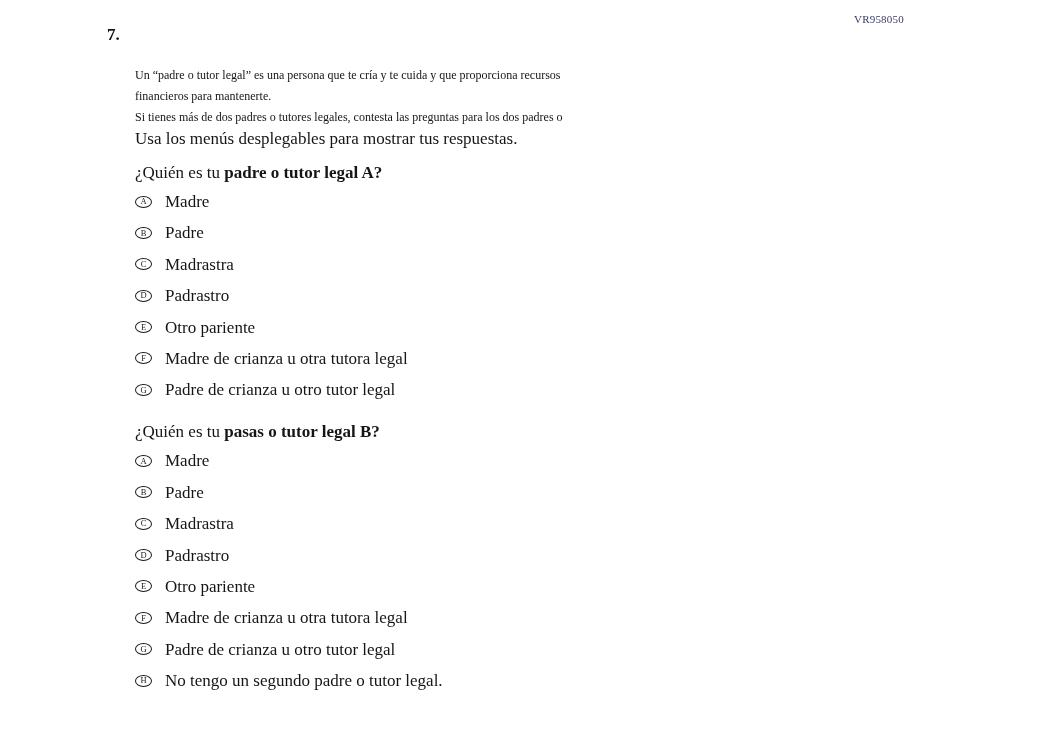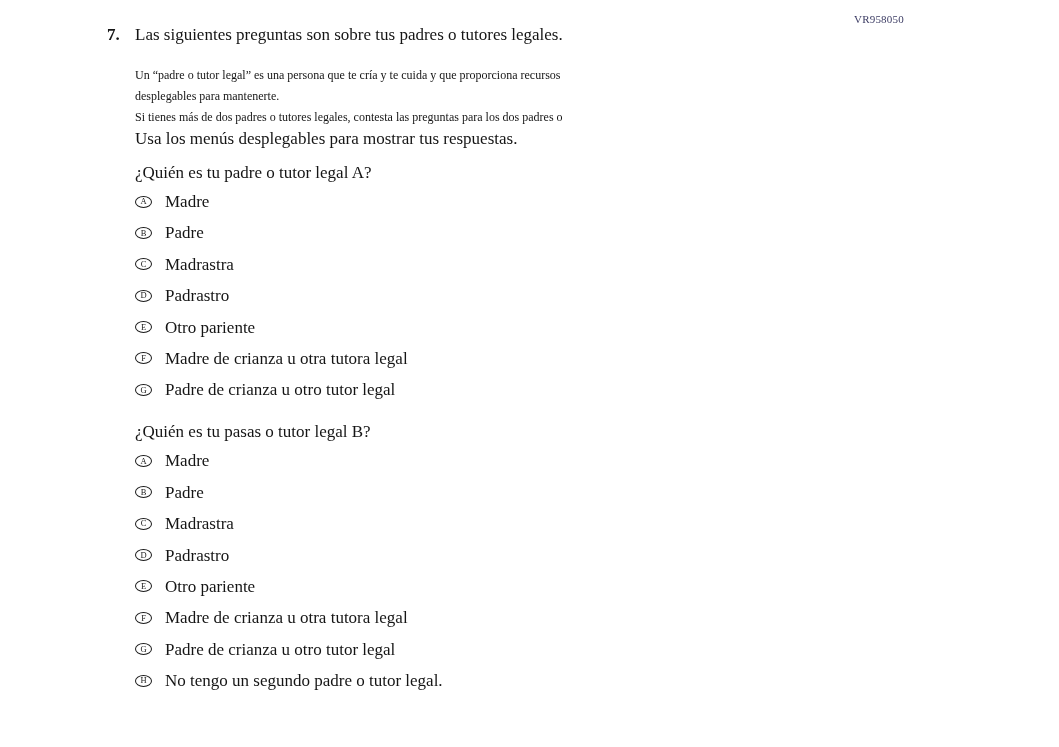--- a/index.html
+++ b/index.html
@@ -53,21 +53,21 @@
     font-size: 17px;
     line-height: 21px;
     margin-bottom: 13px;
     font-family: Liberation Serif, serif;
   }
   .prompt {
     font-size: 17px;
     line-height: 21px;
     margin-bottom: 8px;
   }
-  .prompt .bold { font-weight: normal; }
+  .prompt .bold { font-weight: bold; }
   .prompt-b { margin-top: 21px; }
   .opt-row {
     display: flex;
     align-items: center;
     height: 21px;
     margin-bottom: 10.4px;
     font-size: 17px;
     line-height: 21px;
     cursor: default;
   }
@@ -95,27 +95,26 @@
 <body>
 
 <div class="page">
 
   <div class="form-code">VR958050</div>
 
   <div class="content">
 
     <div class="q-row">
       <span class="q-num">7.</span>
-      <span>Las siguientes preguntas son sobre tus padres o tutores legales.</span>
     </div>
 
     <div class="body-block">
 
       <div class="para-line">Un “padre o tutor legal” es una persona que te cría y te cuida y que proporciona recursos</div>
-      <div class="para-line">desplegables para mantenerte.</div>
+      <div class="para-line">financieros para mantenerte.</div>
       <div class="para-line">Si tienes más de dos padres o tutores legales, contesta las preguntas para los dos padres o</div>
 
       <div class="hint-line">Usa los menús desplegables para mostrar tus respuestas.</div>
 
       <div class="prompt">
         <span>¿Quién es tu</span>
         <span class="bold">padre o tutor legal A?</span>
       </div>
 
       <div>

